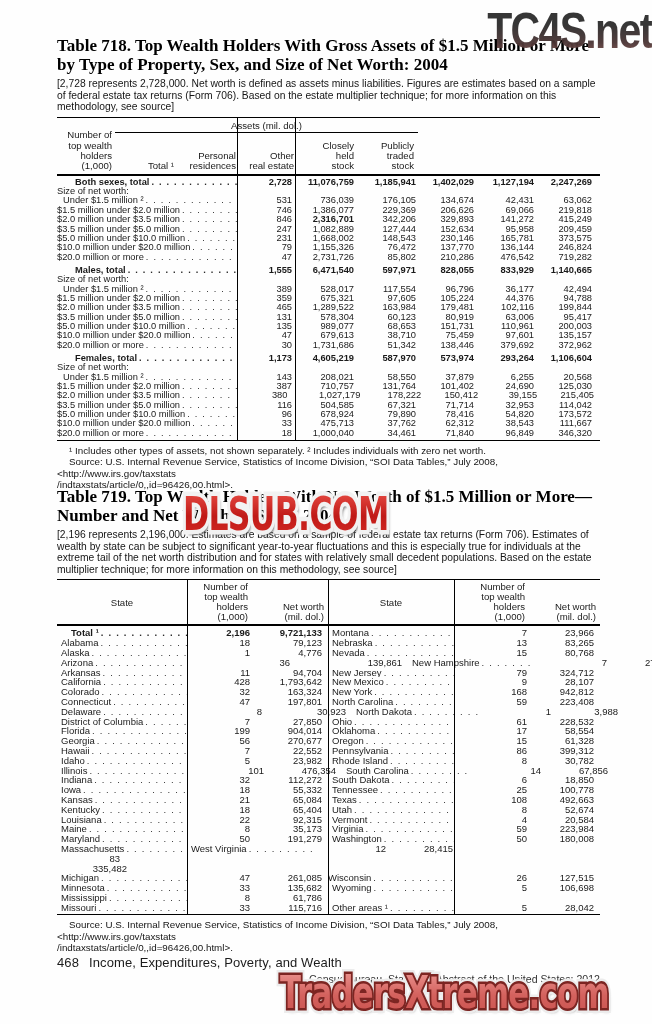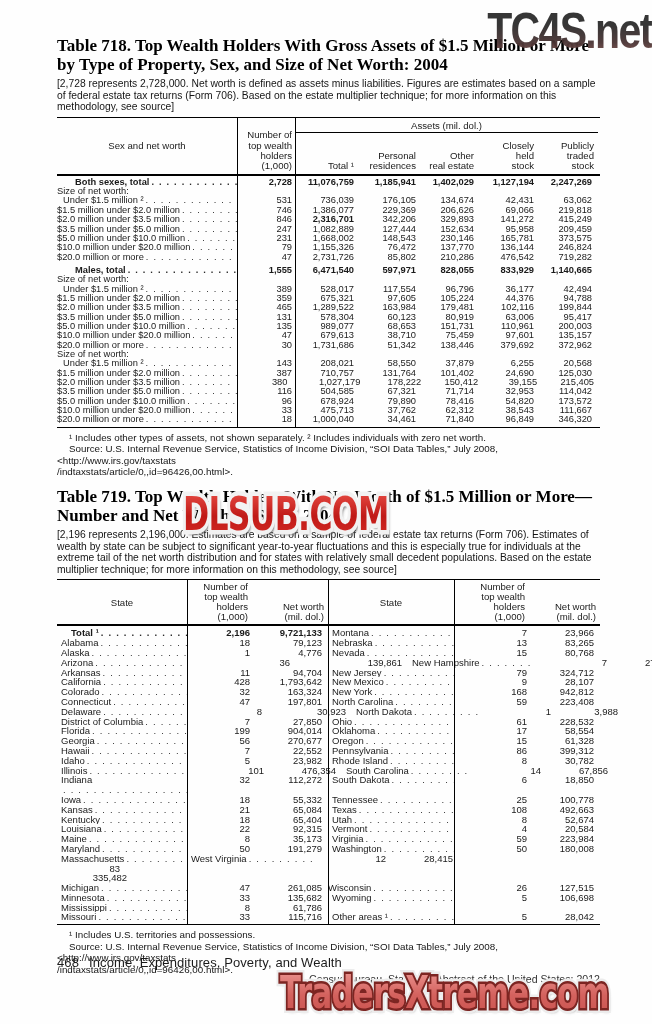--- a/index.html
+++ b/index.html
@@ -81,21 +81,20 @@
       <span>Table 718. Top Wealth Holders With Gross Assets of $1.5 Million or More</span><br>
       <span>by Type of Property, Sex, and Size of Net Worth: 2004</span>
     </h2>
     <div class="note">[2,728 represents 2,728,000. Net worth is defined as assets minus liabilities. Figures are estimates based on a sample of federal estate tax returns (Form 706). Based on the estate multiplier technique; for more information on this methodology, see source]</div>
 
     <div class="dtable">
       <div class="vline" style="left:180px"></div>
       <div class="vline" style="left:238px"></div>
 
       <div class="hdr718">
-        <div class="hdr-stub718">Sex and net worth</div>
         <div class="hdr-numcol718">
             <div>Number of</div>
             <div>top wealth</div>
             <div>holders</div>
             <div>(1,000)</div>
           </div>
         <div class="hdr-assets">
           <div class="hdr-assets-title">Assets (mil. dol.)</div>
           <div class="hdr-assets-cols" id="assets-cols">
               <div class="hdr-acol" style="width: 63px;">
@@ -318,20 +317,32 @@
             <div class="lblcell" style="width: 180px; padding-left: 0px;">
               <span class="lbl">$20.0 million or more</span>
               <span class="dots"></span>
             </div>
             <div class="ncell" style="width: 58px; padding-right: 3px;">30</div>
             <div class="ncell" style="width: 63px; padding-right: 4px;">1,731,686</div>
             <div class="ncell" style="width: 62px; padding-right: 4px;">51,342</div>
             <div class="ncell" style="width: 58px; padding-right: 4px;">138,446</div>
             <div class="ncell" style="width: 60px; padding-right: 4px;">379,692</div>
             <div class="ncell" style="width: 60px; padding-right: 6px;">372,962</div>
+          </div>
+          <div class="row718 bold gap">
+            <div class="lblcell" style="width: 180px; padding-left: 18px;">
+              <span class="lbl">Females, total</span>
+              <span class="dots"></span>
+            </div>
+            <div class="ncell" style="width: 58px; padding-right: 3px;">1,173</div>
+            <div class="ncell" style="width: 63px; padding-right: 4px;">4,605,219</div>
+            <div class="ncell" style="width: 62px; padding-right: 4px;">587,970</div>
+            <div class="ncell" style="width: 58px; padding-right: 4px;">573,974</div>
+            <div class="ncell" style="width: 60px; padding-right: 4px;">293,264</div>
+            <div class="ncell" style="width: 60px; padding-right: 6px;">1,106,604</div>
           </div>
           <div class="row718">
             <div class="lblcell" style="width: 180px; padding-left: 0px;">
               <span class="lbl">Size of net worth:</span>
             </div>
           </div>
           <div class="row718">
             <div class="lblcell" style="width: 180px; padding-left: 6px;">
               <span class="lbl">Under $1.5 million ²</span>
               <span class="dots"></span>
@@ -728,21 +739,21 @@
               <div class="lblcell" style="width: 126px; padding-left: 4px;">
                 <span class="lbl">South Carolina</span>
                 <span class="dots"></span>
               </div>
               <div class="ncell" style="width: 75px; padding-right: 2px;">14</div>
               <div class="ncell" style="width: 71px; padding-right: 6px;">67,856</div>
             </div>
           </div>
           <div class="row719">
             <div class="" style="display: flex;">
-              <div class="lblcell" style="width: 130px; padding-left: 4px; flex-direction: column;">
+              <div class="lblcell" style="width: 130px; padding-left: 4px;">
                 <span class="lbl">Indiana</span>
                 <span class="dots"></span>
               </div>
               <div class="ncell" style="width: 65px; padding-right: 2px;">32</div>
               <div class="ncell" style="width: 76px; padding-right: 6px;">112,272</div>
             </div>
             <div class="" style="display: flex;">
               <div class="lblcell" style="width: 126px; padding-left: 4px;">
                 <span class="lbl">South Dakota</span>
                 <span class="dots"></span>
@@ -941,21 +952,20 @@
                 <span class="dots"></span>
               </div>
               <div class="ncell" style="width: 75px; padding-right: 2px;">5</div>
               <div class="ncell" style="width: 71px; padding-right: 6px;">28,042</div>
             </div>
           </div>
         </div>
     </div>
 
     <div class="fn">
-      <div class="ind">¹ Includes U.S. territories and possessions.</div>
       <div class="ind">Source: U.S. Internal Revenue Service, Statistics of Income Division, “SOI Data Tables,” July 2008, &lt;http://www.irs.gov/taxstats</div>
       <div>/indtaxstats/article/0,,id=96426,00.html&gt;.</div>
     </div>
   </div>
 
   <div id="wm-mid" class="wm-stack wm">
     <span class="stroke">DLSUB.COM</span>
     <span class="fill">DLSUB.COM</span>
   </div>
 

